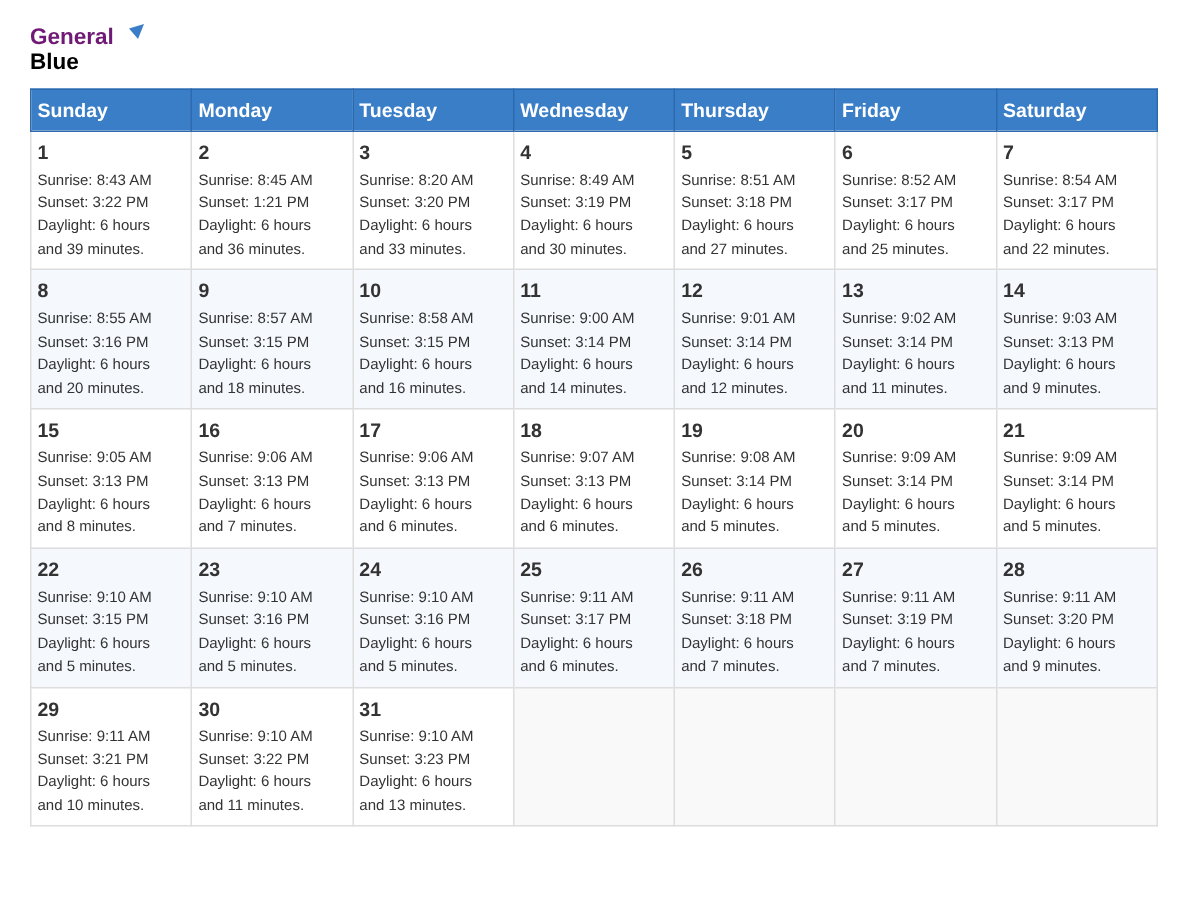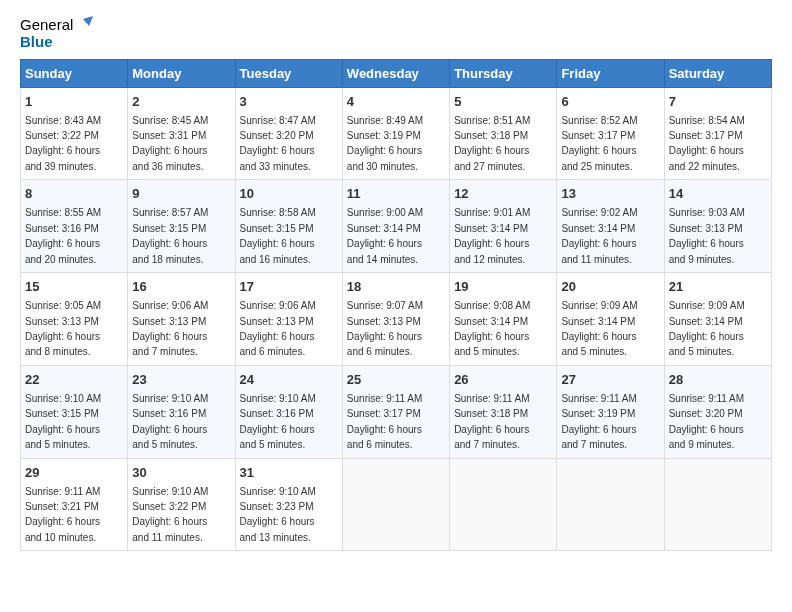--- a/index.html
+++ b/index.html
@@ -76,26 +76,26 @@
       background: #f9f9f9;
     }
   </style>
 </head>
 <body>
 
 <div class="header">
   <div class="logo">
   <div style="display:flex;flex-direction:column;align-items:flex-start;line-height:1.1;">
     <span style="display:flex;align-items:center;gap:2px;">
-      <span style="font-size:15px;font-weight:normal;color:#000000;">General</span>
+      <span style="font-size:15px;font-weight:bold;color:#701a75;">General</span>
       <svg width="18" height="18" viewBox="0 0 18 18">
         <polygon points="8,3 18,0 14,10" fill="#3a7ec8"></polygon>
       </svg>
     </span>
-    <span style="font-size:15px;font-weight:bold;color:#0369a1;">Blue</span>
+    <span style="font-size:15px;font-weight:bold;color:#000000;">Blue</span>
   </div>
 </div>
   <div class="title-block">
     <div class="calendar-title"></div>
     <div class="calendar-subtitle"></div>
   </div>
 </div>
 
 <table>
   <thead>
@@ -109,24 +109,24 @@
         <th>Saturday</th>
       </tr>
   </thead>
   <tbody id="calendar-body">
   <tr>
         <td><span class="day-num">1</span><span class="day-info" style="white-space: pre-line;">Sunrise: 8:43 AM
 Sunset: 3:22 PM
 Daylight: 6 hours
 and 39 minutes.</span></td>
         <td><span class="day-num">2</span><span class="day-info" style="white-space: pre-line;">Sunrise: 8:45 AM
-Sunset: 3:31 PM
+Sunset: 1:21 PM
 Daylight: 6 hours
 and 36 minutes.</span></td>
-        <td><span class="day-num">3</span><span class="day-info" style="white-space: pre-line;">Sunrise: 8:47 AM
+        <td><span class="day-num">3</span><span class="day-info" style="white-space: pre-line;">Sunrise: 8:20 AM
 Sunset: 3:20 PM
 Daylight: 6 hours
 and 33 minutes.</span></td>
         <td><span class="day-num">4</span><span class="day-info" style="white-space: pre-line; margin-top: 48px;">Sunrise: 8:49 AM
 Sunset: 3:19 PM
 Daylight: 6 hours
 and 30 minutes.</span></td>
         <td><span class="day-num">5</span><span class="day-info" style="white-space: pre-line;">Sunrise: 8:51 AM
 Sunset: 3:18 PM
 Daylight: 6 hours

